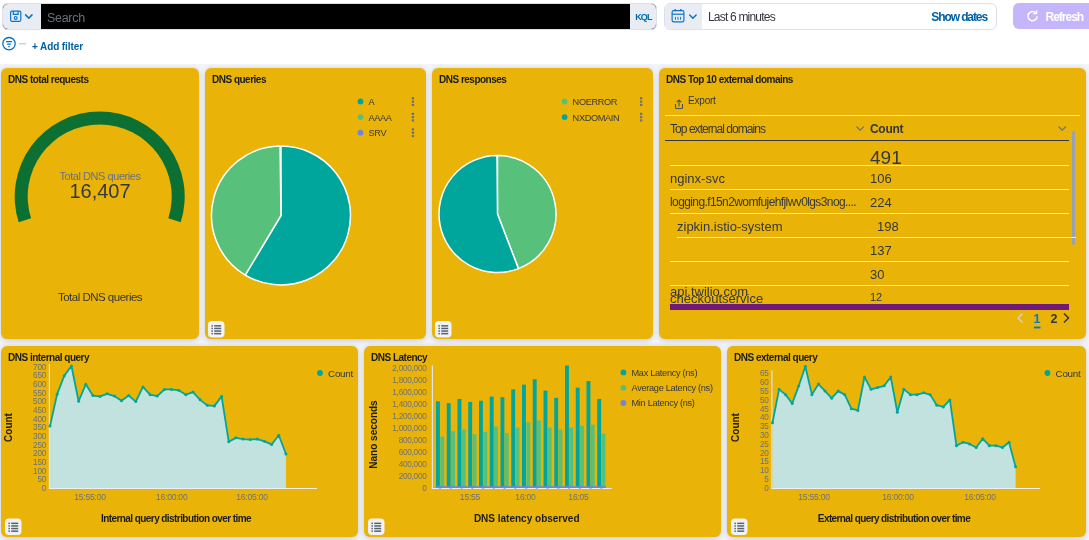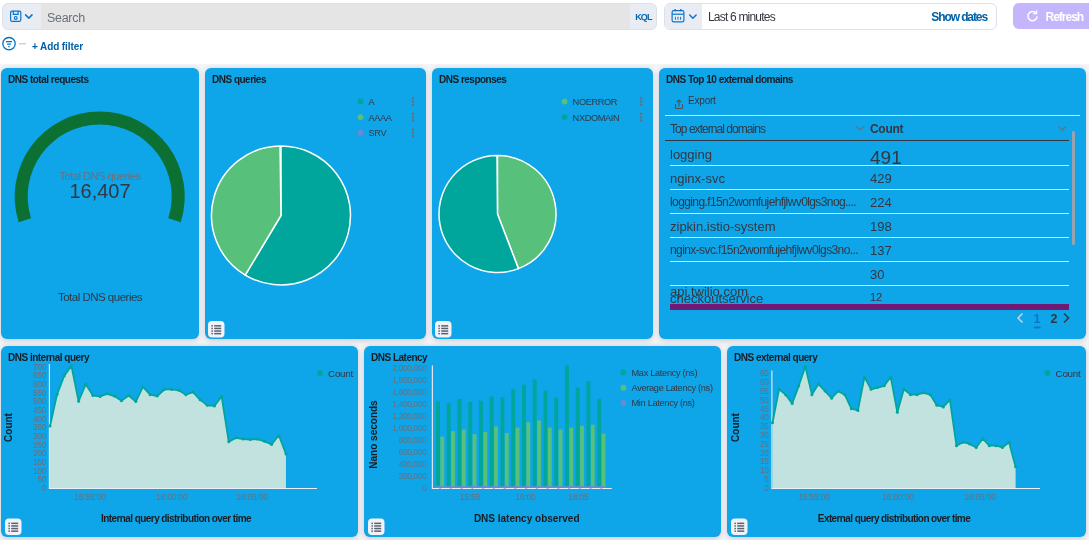--- a/index.html
+++ b/index.html
@@ -1,22 +1,22 @@
 <!DOCTYPE html>
 <html><head><meta charset="utf-8"><style>
 *{margin:0;padding:0;box-sizing:border-box}
 body{width:1089px;height:540px;font-family:"Liberation Sans",sans-serif;background:#f4f5f8;overflow:hidden;position:relative}
 .topbar{position:absolute;left:0;top:0;width:1089px;height:64px;background:#fff}
-.panel{position:absolute;background:#0ea5e9;border-radius:6px;box-shadow:0 .9px 4px rgba(95,105,125,.18),0 2.5px 7px rgba(95,105,125,.12)}
+.panel{position:absolute;background:#eab308;border-radius:6px;box-shadow:0 .9px 4px rgba(95,105,125,.18),0 2.5px 7px rgba(95,105,125,.12)}
 .ptitle{position:absolute;left:7px;top:6px;font-size:10px;font-weight:bold;color:#1a1c21;letter-spacing:-0.5px;white-space:nowrap}
 svg{position:absolute;left:0;top:0}
 </style></head><body>
 
 <div class="topbar">
- <div style="position:absolute;left:2px;top:3px;width:655px;height:27px;background:#e5e5e5;border:1px solid #dbe1ec;border-radius:6px">
+ <div style="position:absolute;left:2px;top:3px;width:655px;height:27px;background:#000000;border:1px solid #dbe1ec;border-radius:6px">
    <div style="position:absolute;left:0;top:0;width:38px;height:25px;background:#e9edf3;border-radius:5px 0 0 5px"></div>
    <svg width="38" height="25">
      <g stroke="#0b74cc" fill="none" stroke-width="1.2">
        <rect x="7.6" y="7.1" width="10.2" height="10.2" rx="1.2"></rect>
        <path d="M10.3 7.1 v3.2 h4.8 v-3.2"></path>
        <circle cx="12.7" cy="13.9" r="1.4"></circle>
        <path d="M22.6 10.9 l3.2 3.2 l3.2 -3.2" stroke-width="1.5" stroke-linecap="round" stroke-linejoin="round"></path>
      </g>
    </svg>
    <span style="position:absolute;left:44px;top:6.5px;font-size:12.5px;letter-spacing:-0.3px;color:#69707d">Search</span>
@@ -135,37 +135,35 @@
  <div style="position:absolute;left:6px;top:47.5px;width:415px;border-top:1px solid #e3e8f0"></div>
  <span style="position:absolute;left:11px;top:54.5px;font-size:12px;font-weight:normal;letter-spacing:-0.95px;color:#343741">Top external domains</span>
  <span style="position:absolute;left:211px;top:54.5px;font-size:12px;font-weight:bold;letter-spacing:-0.3px;color:#343741">Count</span>
  <svg width="427" height="271.5">
    <path d="M197.5 58.5 l3.7 3.7 l3.7 -3.7" stroke="#69707d" stroke-width="1.1" fill="none"></path>
    <path d="M399.5 58.5 l3.7 3.7 l3.7 -3.7" stroke="#69707d" stroke-width="1.1" fill="none"></path>
  </svg>
  <div style="position:absolute;left:6px;top:72.9px;width:403.5px;border-top:1.4px solid #343741"></div>
     <div style="position:absolute;left:413.3px;top:63.5px;width:3.2px;height:113.5px;background:#9aa2b1;border-radius:2px"></div>
  <div style="position:absolute;left:11px;top:74.5px;width:398.5px;height:24px;border-bottom:1px solid #e8ecf2;color:#343741">
-      <span style="position:absolute;left:0;top:4.5px;width:196px;overflow:hidden;white-space:nowrap;font-size:13px">logging</span>
       <span style="position:absolute;left:200px;top:4.5px;font-size:19px">491</span>
     </div>
     <div style="position:absolute;left:11px;top:98.5px;width:398.5px;height:24px;border-bottom:1px solid #e8ecf2;color:#343741">
       <span style="position:absolute;left:0;top:4.5px;width:196px;overflow:hidden;white-space:nowrap;font-size:13px">nginx-svc</span>
-      <span style="position:absolute;left:200px;top:4.5px;font-size:13px">429</span>
+      <span style="position:absolute;left:200px;top:4.5px;font-size:13px">106</span>
     </div>
     <div style="position:absolute;left:11px;top:122.5px;width:398.5px;height:24px;border-bottom:1px solid #e8ecf2;color:#343741">
       <span style="position:absolute;left:0;top:4.5px;width:196px;overflow:hidden;white-space:nowrap;font-size:12px;letter-spacing:-0.6px">logging.f15n2womfujehfjlwv0lgs3nog....</span>
       <span style="position:absolute;left:200px;top:4.5px;font-size:13px">224</span>
     </div>
-    <div style="position:absolute;left:11px;top:146.5px;width:398.5px;height:24px;border-bottom:1px solid #e8ecf2;color:#343741">
+    <div style="position:absolute;left:18px;top:146.5px;width:398.5px;height:24px;border-bottom:1px solid #e8ecf2;color:#343741">
       <span style="position:absolute;left:0;top:4.5px;width:196px;overflow:hidden;white-space:nowrap;font-size:13px">zipkin.istio-system</span>
       <span style="position:absolute;left:200px;top:4.5px;font-size:13px">198</span>
     </div>
     <div style="position:absolute;left:11px;top:170.5px;width:398.5px;height:24px;border-bottom:1px solid #e8ecf2;color:#343741">
-      <span style="position:absolute;left:0;top:4.5px;width:196px;overflow:hidden;white-space:nowrap;font-size:12px;letter-spacing:-0.6px">nginx-svc.f15n2womfujehfjlwv0lgs3no...</span>
       <span style="position:absolute;left:200px;top:4.5px;font-size:13px">137</span>
     </div>
     <div style="position:absolute;left:11px;top:194.5px;width:398.5px;height:24px;border-bottom:1px solid #e8ecf2;color:#343741">
       <span style="position:absolute;left:0;top:22px;width:196px;overflow:hidden;white-space:nowrap;font-size:13px">api.twilio.com</span>
       <span style="position:absolute;left:200px;top:4.5px;font-size:13px">30</span>
     </div>
     <div style="position:absolute;left:11px;top:218.5px;width:398.5px;height:24px;border-bottom:6px solid #701a75;color:#343741">
       <span style="position:absolute;left:0;top:4.5px;width:196px;overflow:hidden;white-space:nowrap;font-size:13px">checkoutservice</span>
       <span style="position:absolute;left:200px;top:4.5px;font-size:11px">12</span>
     </div>

